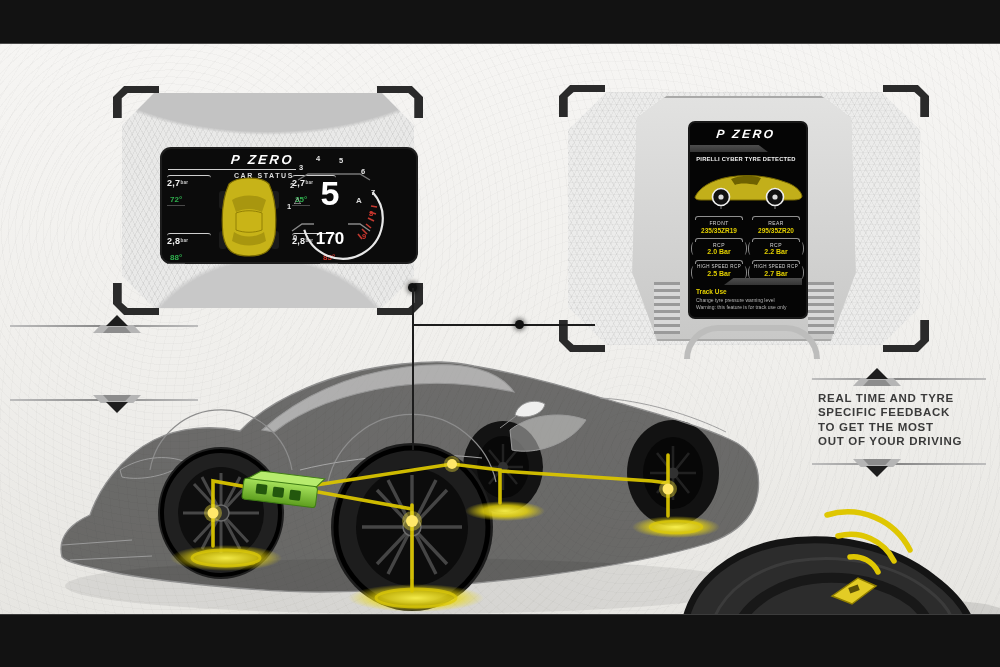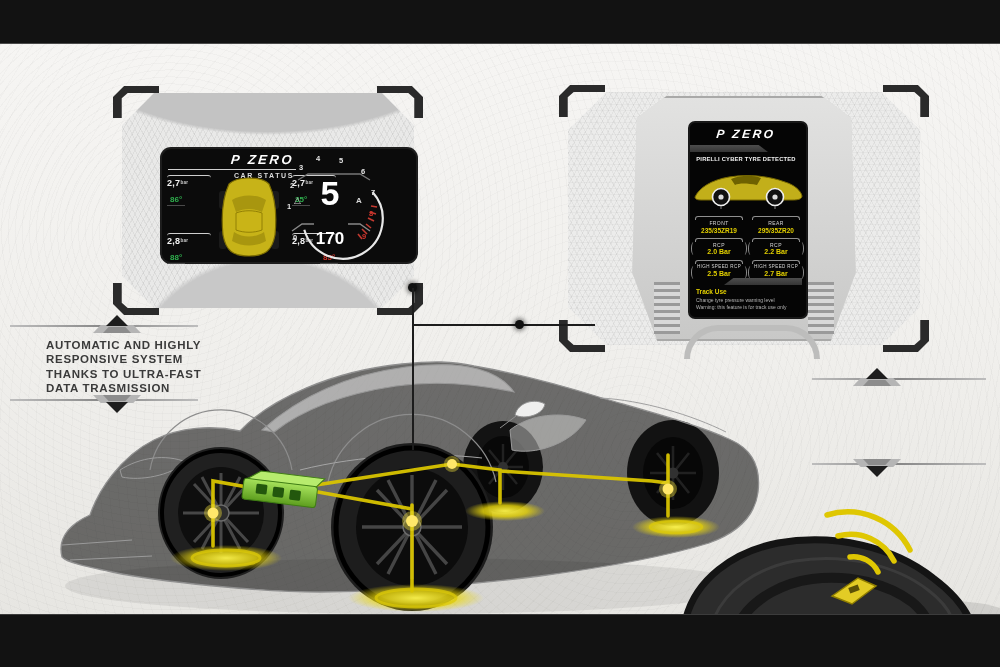--- a/index.html
+++ b/index.html
@@ -260,21 +260,21 @@
         <path d="M 12 9 C 20 1 44 1 52 9 C 58 22 60 40 58 60 C 55 76 48 81 32 81
                  C 16 81 9 76 6 60 C 4 40 6 22 12 9 Z" fill="#d8c21a" opacity=".92" stroke="#857400" stroke-width="1.2"></path>
         <path d="M 15 25 C 24 19 40 19 49 25 L 45 37 C 37 33 27 33 19 37 Z" fill="#a8960f"></path>
         <path d="M 17 57 C 26 63 38 63 47 57 L 49 66 C 38 72 26 72 15 66 Z" fill="#a8960f"></path>
         <path d="M 19 38 C 27 35 37 35 45 38 L 45 55 C 37 58 27 58 19 55 Z" fill="#c9b417" stroke="#857400" stroke-width=".8"></path>
       </svg>
 
       <div class="readout" style="left:5px;top:26px;">
         <div class="pl"></div>
         <div class="pv"><span>2,7</span><span class="pu">bar</span></div>
-        <div class="tv green">86°</div>
+        <div class="tv green">72°</div>
       </div>
       <div class="readout" style="left:130px;top:26px;">
         <div class="pl"></div>
         <div class="pv"><span>2,7</span><span class="pu">bar</span></div>
         <div class="tv green">35°</div>
       </div>
       <div class="readout" style="left:5px;top:84px;">
         <div class="pl"></div>
         <div class="pv"><span>2,8</span><span class="pu">bar</span></div>
         <div class="tv green">88°</div>
@@ -388,39 +388,39 @@
     <div class="abs" style="left:116px;bottom:-14px;width:124px;height:28px;border:6px solid #bdbdbc;
                 border-bottom:none;border-radius:62px 62px 0 0;"></div>
   </div>
 
   <div class="ann-line" style="left:10px;top:325px;width:188px;"></div>
   <div class="orn" style="left:85px;top:316px;">
     <div class="trap"></div>
       <div class="tri"></div>
       <div class="trap2"></div>
   </div>
-  <div class="ann-text" style="left:46px;top:338px;">
-    <div>AUTOMATIC AND HIGHLY</div>
-    <div>RESPONSIVE SYSTEM</div>
-    <div>THANKS TO ULTRA-FAST</div>
-    <div>DATA TRASMISSION</div>
-  </div>
   <div class="ann-line" style="left:10px;top:399px;width:188px;"></div>
   <div class="orn flip" style="left:85px;top:392px;">
     <div class="trap"></div>
       <div class="tri"></div>
       <div class="trap2"></div>
   </div>
 
   <div class="ann-line" style="left:812px;top:378px;width:174px;"></div>
   <div class="orn" style="left:845px;top:369px;">
     <div class="trap"></div>
       <div class="tri"></div>
       <div class="trap2"></div>
   </div>
+  <div class="ann-text" style="left:818px;top:391px;">
+    <div>REAL TIME AND TYRE</div>
+    <div>SPECIFIC FEEDBACK</div>
+    <div>TO GET THE MOST</div>
+    <div>OUT OF YOUR DRIVING</div>
+  </div>
   <div class="ann-line" style="left:812px;top:463px;width:174px;"></div>
   <div class="orn flip" style="left:845px;top:456px;">
     <div class="trap"></div>
       <div class="tri"></div>
       <div class="trap2"></div>
   </div>
 
   <div class="bar top"></div>
   <div class="bar bottom"></div>
 </div>

